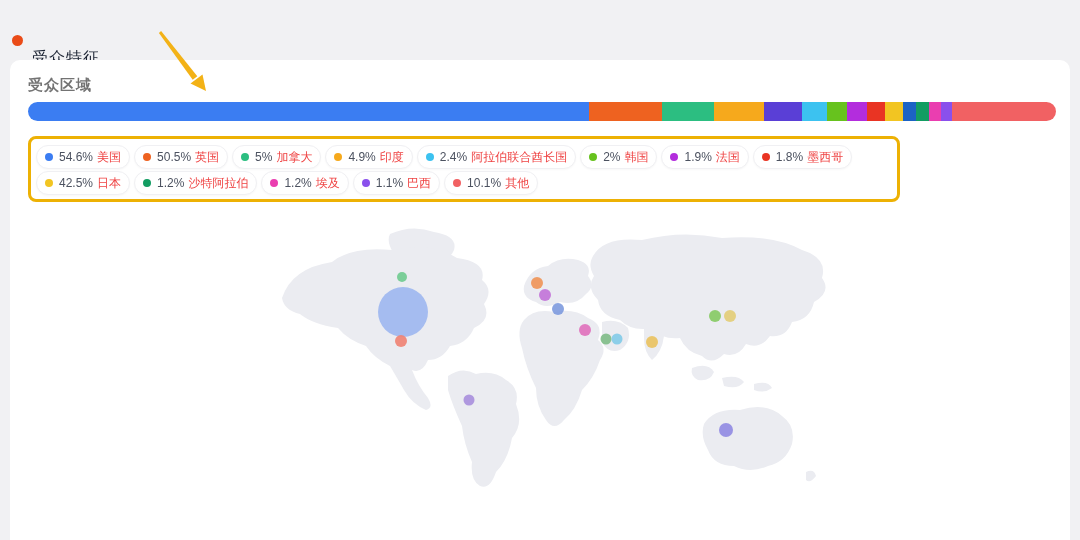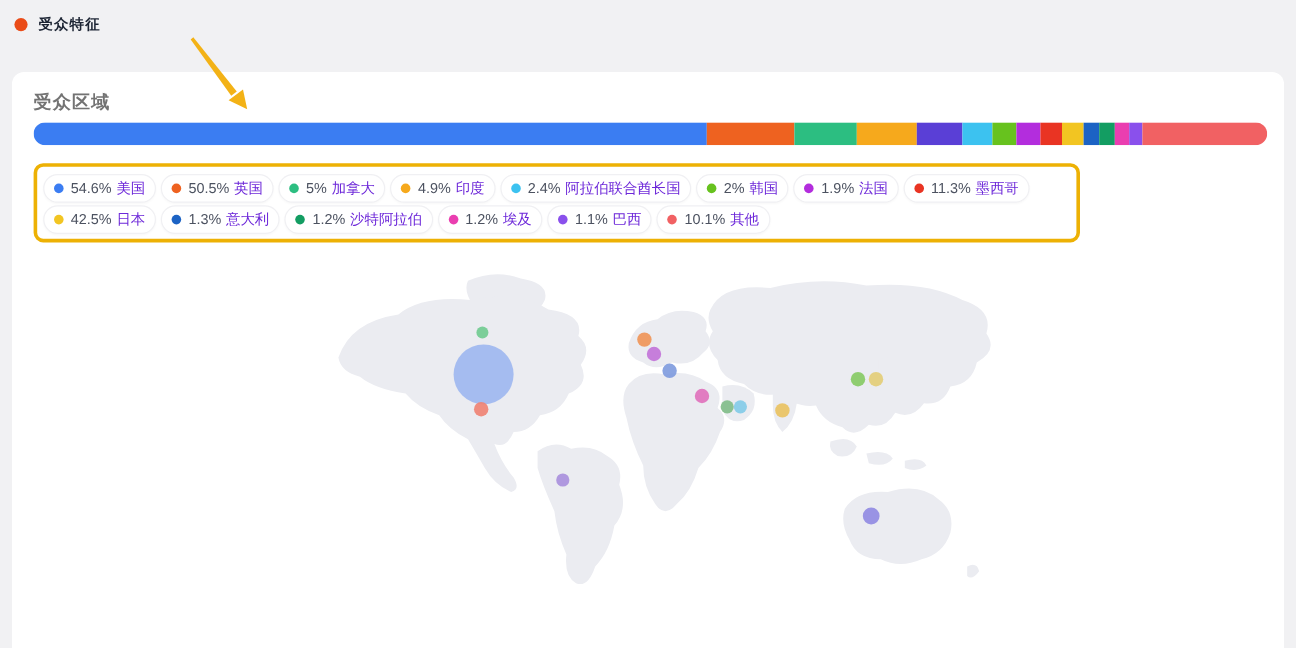--- a/index.html
+++ b/index.html
@@ -4,21 +4,21 @@
 <style>
   * { box-sizing: border-box; margin: 0; padding: 0; }
   html,body { width:1080px; height:540px; overflow:hidden; }
   body {
     font-family: "Liberation Sans", "DejaVu Sans", sans-serif;
     background:#f1f1f3;
     position:relative;
   }
   .section-header { position:absolute; left:12px; top:12px; display:flex; align-items:center; }
   .section-dot { width:11px; height:11px; border-radius:50%; background:#ea4b17; margin-right:9px; }
-  .section-title { font-size:12px; font-weight:bold; color:#1c2433; letter-spacing:1px; }
+  .section-title { font-size:16px; font-weight:normal; color:#1c2433; letter-spacing:1px;margin-top:36px; }
 
   .card {
     position:absolute; left:10px; right:10px; top:60px; bottom:0;
     background:#ffffff; border-radius:10px 10px 0 0;
   }
   .card-heading { position:absolute; left:18px; top:16px; font-size:15px; font-weight:bold; color:#737373; letter-spacing:1px; }
 
   .stacked-bar {
     position:absolute; left:18px; top:42px; width:1028px; height:19px;
     display:flex; border-radius:10px; overflow:hidden;
@@ -32,21 +32,21 @@
   }
   .legend-row { display:flex; align-items:center; gap:4px; margin:2px 0; }
   .legend-pill {
     display:inline-flex; align-items:center; white-space:nowrap;
     background:#ffffff; border:1px solid #f0f0f3; border-radius:13px;
     height:24px; padding:0 8px; box-shadow:0 1px 2px rgba(0,0,0,0.03);
     font-size:12px;
   }
   .legend-pill .dot { width:8px; height:8px; border-radius:50%; margin-right:6px; flex:none; }
   .legend-pill .pct { color:#4c5260; margin-right:4px; }
-  .legend-pill .cname { color:#6d28d9; }
+  .legend-pill .cname { color:#ef4444; }
 
   .world-map { position:absolute; left:252px; top:168px; width:576px; height:284px; }
   .world-map path { fill:#ebecf1; }
 
   .annot-arrow { position:absolute; left:148px; top:28px; width:72px; height:72px; z-index:5; }
 </style>
 </head>
 <body>
 
 <div class="section-header">
@@ -112,34 +112,29 @@
           <span class="pct">2%</span>
           <span class="cname">韩国</span>
         </div>
         <div class="legend-pill">
           <span class="dot" style="background: rgb(179, 45, 221);"></span>
           <span class="pct">1.9%</span>
           <span class="cname">法国</span>
         </div>
         <div class="legend-pill">
           <span class="dot" style="background: rgb(233, 52, 35);"></span>
-          <span class="pct">11.3%</span>
+          <span class="pct">1.8%</span>
           <span class="cname">墨西哥</span>
         </div>
       </div>
     <div class="legend-row">
         <div class="legend-pill">
           <span class="dot" style="background: rgb(242, 197, 34);"></span>
           <span class="pct">42.5%</span>
           <span class="cname">日本</span>
-        </div>
-        <div class="legend-pill">
-          <span class="dot" style="background: rgb(28, 99, 196);"></span>
-          <span class="pct">1.3%</span>
-          <span class="cname">意大利</span>
         </div>
         <div class="legend-pill">
           <span class="dot" style="background: rgb(19, 157, 98);"></span>
           <span class="pct">1.2%</span>
           <span class="cname">沙特阿拉伯</span>
         </div>
         <div class="legend-pill">
           <span class="dot" style="background: rgb(234, 62, 176);"></span>
           <span class="pct">1.2%</span>
           <span class="cname">埃及</span>

